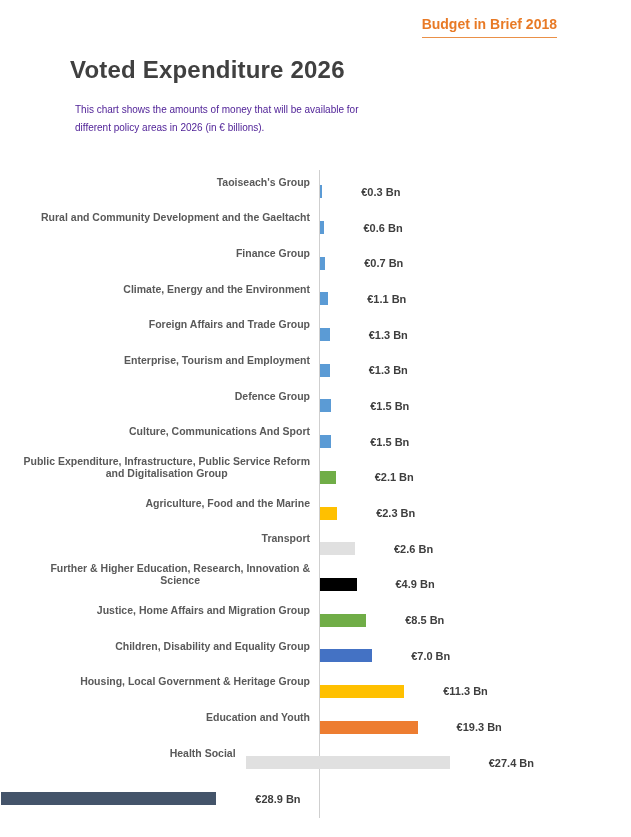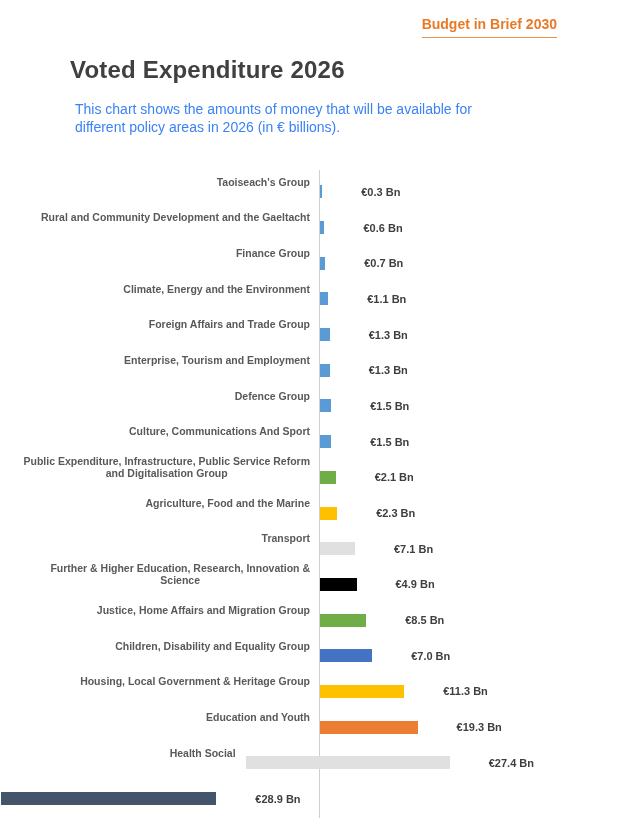--- a/index.html
+++ b/index.html
@@ -11,21 +11,21 @@
     position:absolute; top:16px; right:74px;
     font-size:14px; font-weight:600; color:#E87A26;
     padding-bottom:5px; border-bottom:1px solid #EA9048;
   }
   .page-title {
     position:absolute; left:70px; top:56px;
     font-size:24px; font-weight:700; color:#404040; letter-spacing:0.2px;
   }
   .page-desc {
     position:absolute; left:75px; top:101px;
-    font-size:14px; line-height:17.5px; color:#3b82f6;
+    font-size:10px; line-height:17.5px; color:#4c1d95;
   }
   .chart { position:absolute; left:0; top:170px; width:631px; height:650px; }
   .axis-line { position:absolute; left:319px; top:0; width:1px; height:648px; background:#CFCFCF; }
   .rows { position:absolute; left:0; top:0; width:534px; }
   .row { display:flex; height:35.7px; align-items:center; }
   .lbl {
     width:319px; box-sizing:border-box; padding-right:9px;
     display:flex; justify-content:flex-end; align-items:center;
     transform:translateY(-6px);
   }
@@ -37,21 +37,21 @@
   .bar { height:13px; margin-left:1px; }
   .val {
     margin-left:7px; font-size:11px; font-weight:600; color:#3E3E3E; white-space:nowrap;
   }
 </style>
 </head>
 <body>
 
 <div class="page">
 
-  <div class="header-link">Budget in Brief 2030</div>
+  <div class="header-link">Budget in Brief 2018</div>
 
   <h1 class="page-title" style="margin:0;">Voted Expenditure 2026</h1>
 
   <div class="page-desc">
     <div>This chart shows the amounts of money that will be available for</div>
     <div>different policy areas in 2026 (in € billions).</div>
   </div>
 
   <div class="chart">
     <div class="axis-line"></div>
@@ -156,21 +156,21 @@
       <span class="val">€2.3 Bn</span>
     </div>
   </div>
 
   <div class="row">
     <div class="lbl">
       <span class="lbl-text">Transport</span>
     </div>
     <div class="barzone">
       <div class="bar" style="width: 35.015px; background: rgb(224, 224, 224);"></div>
-      <span class="val">€7.1 Bn</span>
+      <span class="val">€2.6 Bn</span>
     </div>
   </div>
 
   <div class="row">
     <div class="lbl">
       <span class="lbl-text">Further &amp; Higher Education, Research, Innovation &amp;
 Science</span>
     </div>
     <div class="barzone">
       <div class="bar" style="width: 36.505px; background: rgb(0, 0, 0);"></div>

